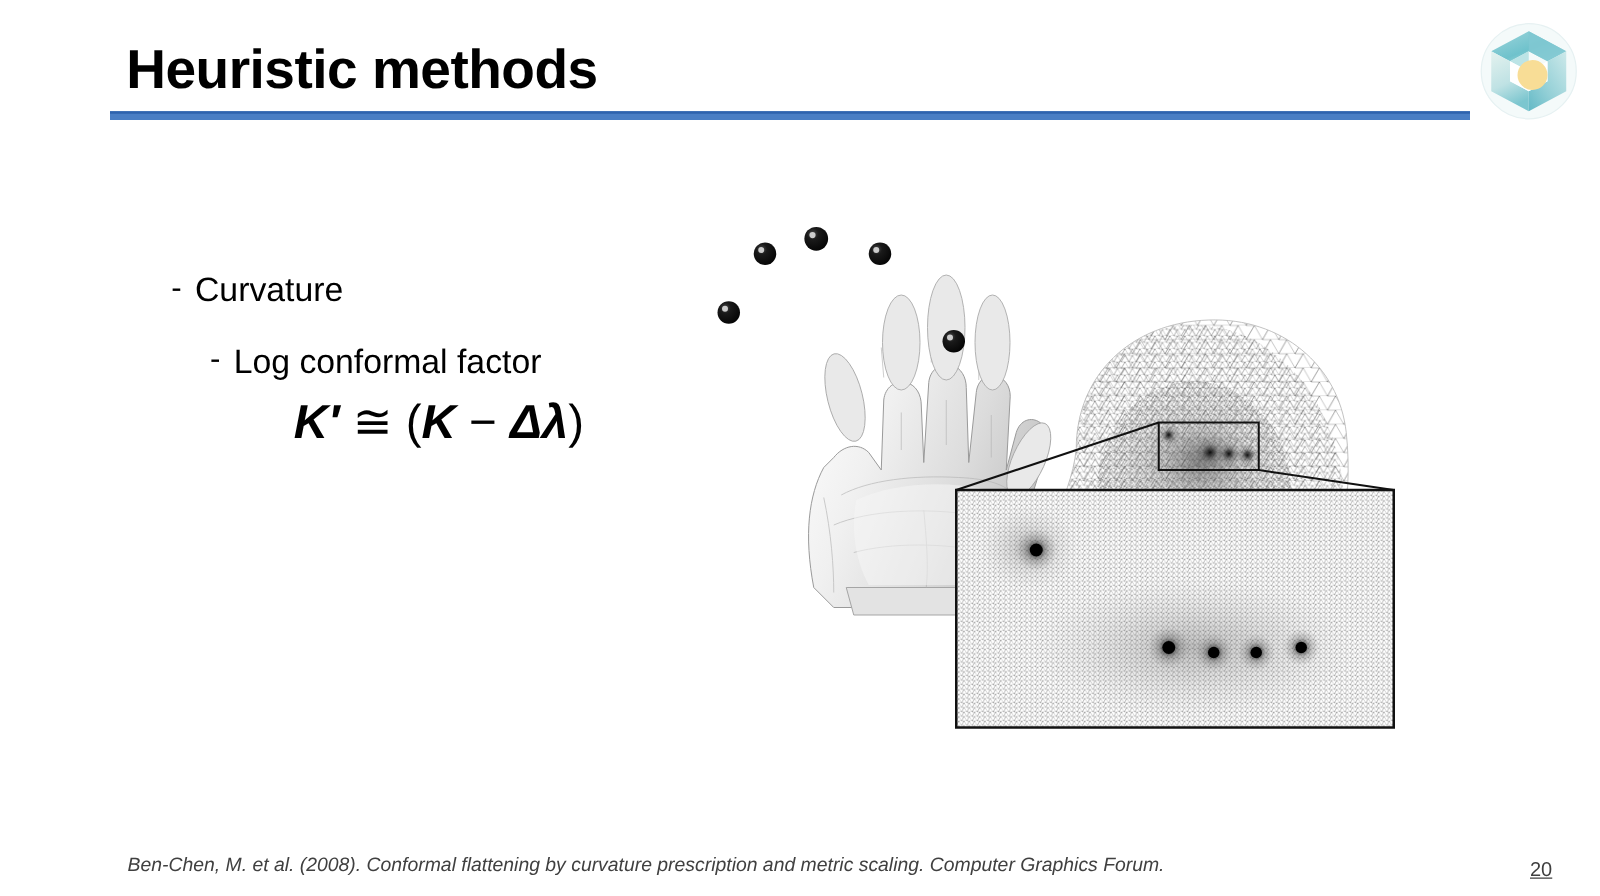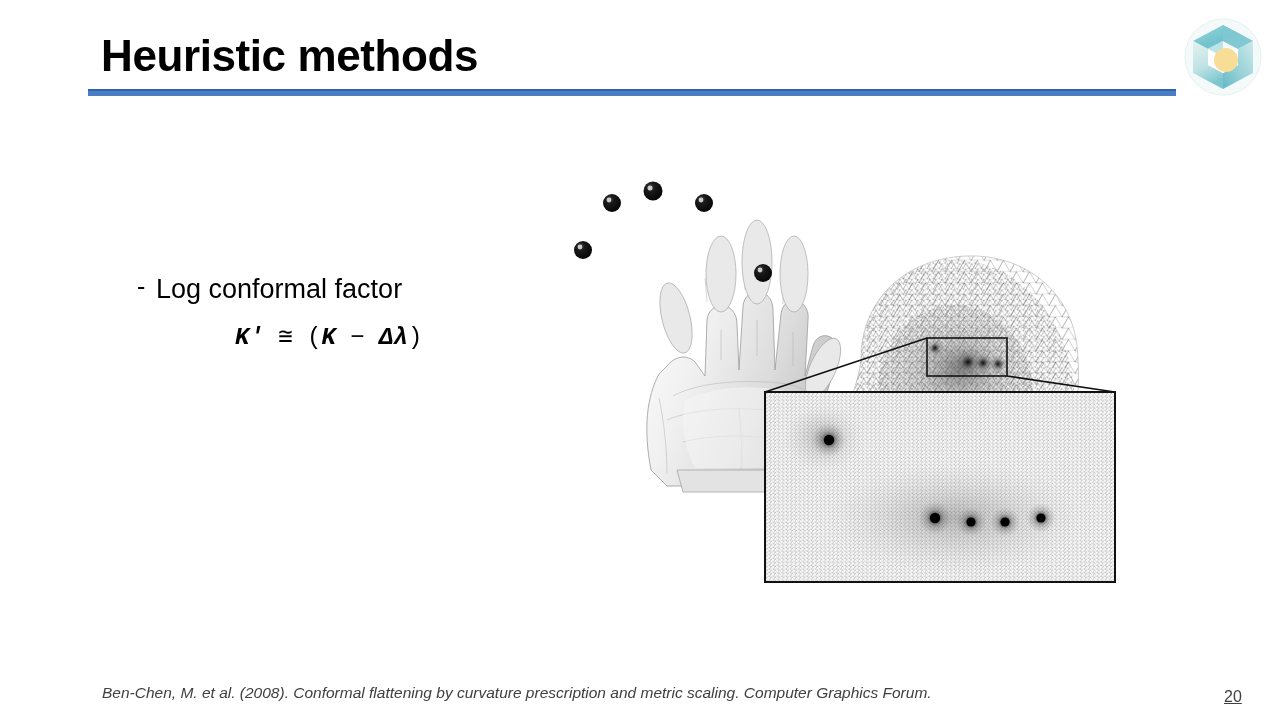--- a/index.html
+++ b/index.html
@@ -79,28 +79,28 @@
     white-space: nowrap;
   }
   .bullet-l2 .dash {
     display: inline-block;
     width: 19px;
     font-size: 25px;
     position: relative;
     top: -3px;
   }
   .b2-a { top: 215px; }
-  .b2-b { top: 272px; }
+  .b2-b { top: 272px; margin-left: 31px; }
 
   .formula {
     position: absolute;
     left: 235px;
     top: 320px;
-    font-family: Liberation Mono, monospace;
-    font-size: 24px;
+    font-family: Liberation Sans, sans-serif;
+    font-size: 38px;
     line-height: 36px;
     white-space: nowrap;
   }
   .formula .bi { font-weight: bold; font-style: italic; }
   .formula .op { font-style: normal; font-weight: normal; }
   .formula .par { font-style: normal; font-weight: normal; }
 
   
   .figure {
     position: absolute;
@@ -168,20 +168,23 @@
 
       <path d="M71 25 L71 57 L41 73 L41 57 L56 49 L56 33 Z" fill="url(#gRight)"></path>
 
       <path d="M26 33 L41 41 L56 33 L56 49 L41 57 L26 49 Z" fill="#ffffff"></path>
 
       <circle cx="44" cy="44" r="12" fill="#f8dd96"></circle>
     </svg>
   </div>
 
 
+  <div class="bullet-l2 b2-a">
+    <span class="dash">-</span><span>Curvature</span>
+  </div>
 
   <div class="bullet-l2 b2-b">
     <span class="dash">-</span><span>Log conformal factor</span>
   </div>
 
   <div class="formula">
     <span class="bi">K′</span>
     <span class="op">≅</span>
     <span class="par">(</span><span class="bi">K</span>
     <span class="op">−</span>

